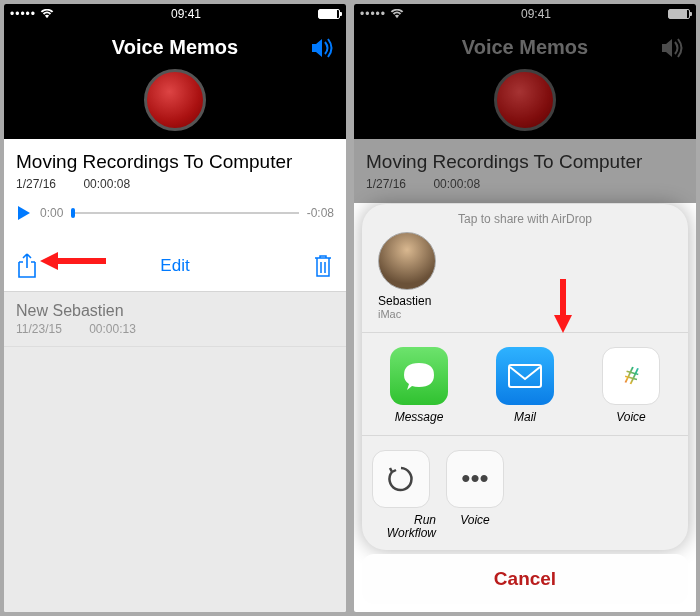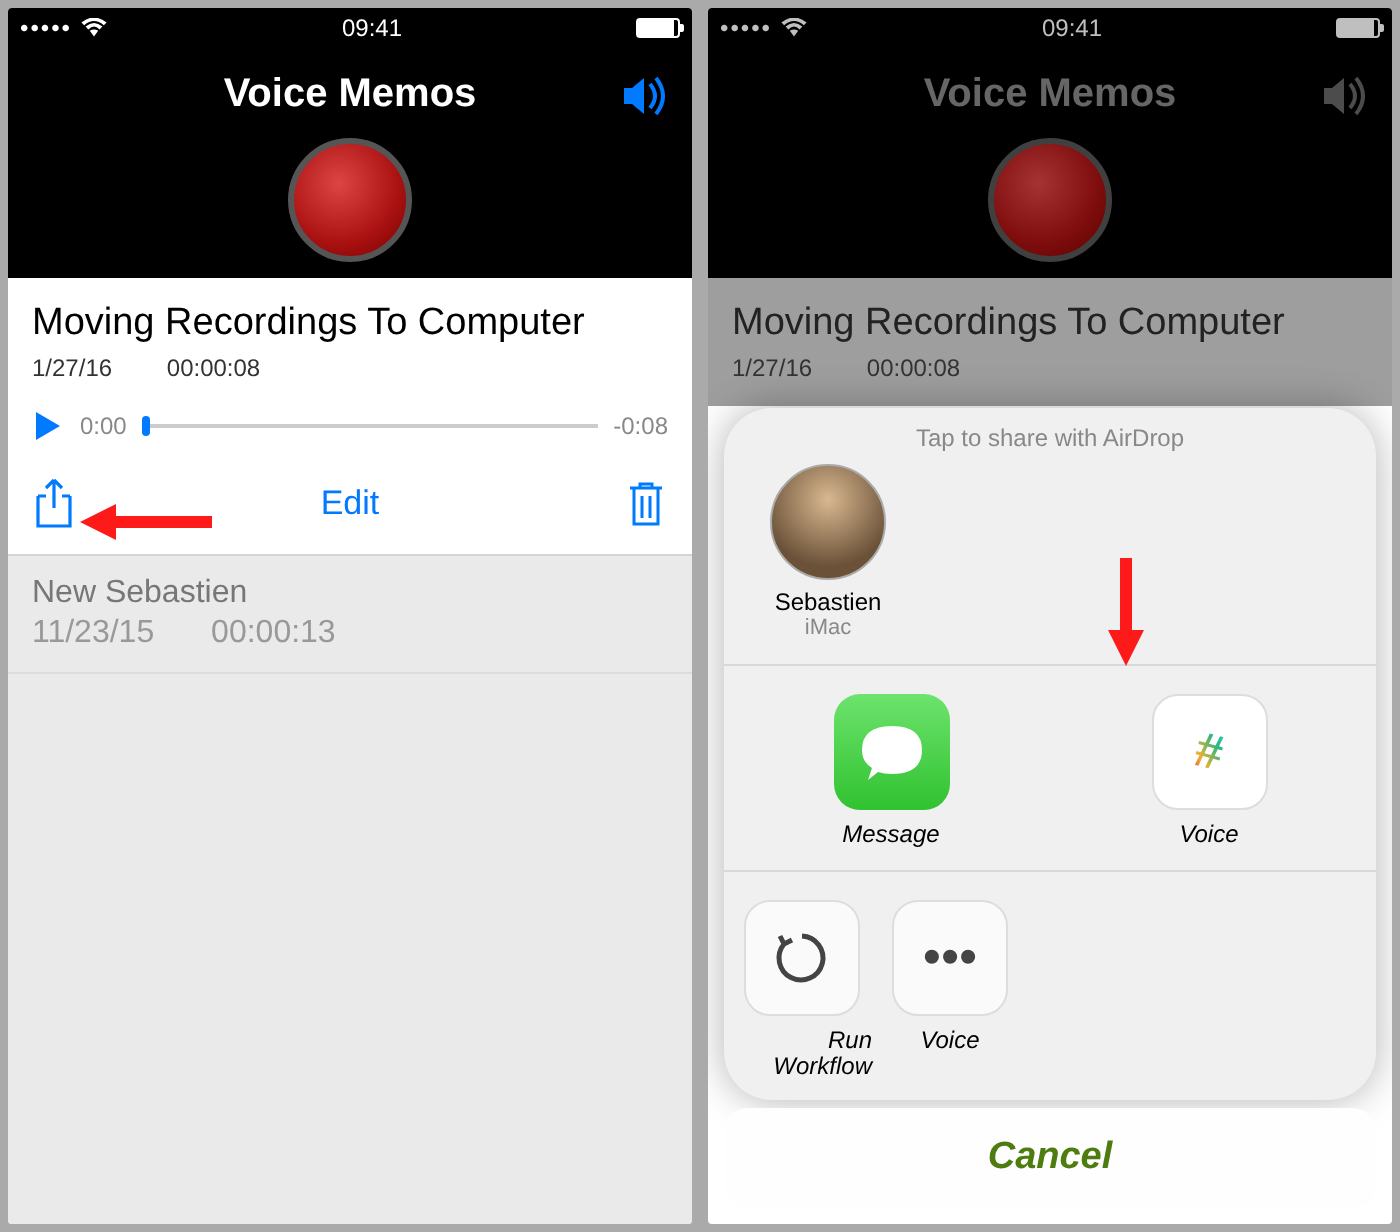--- a/index.html
+++ b/index.html
@@ -17,54 +17,54 @@
 .speaker { position: absolute; right: 12px; top: 14px; color: #007aff; }
 .record-btn { width: 62px; height: 62px; border-radius: 50%; border: 3px solid #555; margin-top: 10px; background: radial-gradient(circle at 40% 35%, #d44, #a11 60%, #700); }
 .selected-memo { background: #fff; padding: 12px; border-bottom: 1px solid #d5d5d5; }
 .memo-title { font-size: 19px; font-weight: 400; color: #000; }
 .memo-meta { font-size: 12px; color: #333; margin-top: 4px; }
 .memo-meta .dur { margin-left: 24px; }
 .playbar { display: flex; align-items: center; gap: 8px; margin-top: 14px; font-size: 12px; color: #888; }
 .play-icon { color: #007aff; }
 .track { flex: 1; height: 2px; background: #ccc; position: relative; }
 .track::before { content: ""; position: absolute; left: 0; width: 4px; top: -4px; height: 10px; background: #007aff; border-radius: 2px; }
-.actions { display: flex; align-items: center; justify-content: space-between; margin-top: 18px; color: #007aff; font-size: 17px; }
+.actions { display: flex; align-items: center; justify-content: space-between; margin-top: 32px; color: #007aff; font-size: 17px; }
 .share-icon, .trash-icon { width: 22px; height: 26px; }
 .edit { flex: 1; text-align: center; }
 .list-item { padding: 10px 12px; border-bottom: 1px solid #ddd; background: #eaeaea; }
 .li-title { font-size: 16px; color: #777; }
-.li-meta { font-size: 16px; color: #999; margin-top: 2px; }
+.li-meta { font-size: 12px; color: #999; margin-top: 2px; }
 .li-meta .dur { margin-left: 24px; }
 .empty { flex: 1; background: #eaeaea; }
 .arrow { position: absolute; color: #ff1a1a; display: flex; align-items: center; }
 .arrow-head { width: 0; height: 0; border-top: 9px solid transparent; border-bottom: 9px solid transparent; border-right: 18px solid #ff1a1a; }
 .arrow-shaft { width: 48px; height: 6px; background: #ff1a1a; }
 
 .dimmed { filter: brightness(0.75); }
 .selected-memo.gray { background: #9e9e9e; border-bottom: none; }
 .selected-memo.gray .memo-title { color: #222; }
 .selected-memo.gray .memo-meta { color: #333; }
 .sheet { position: absolute; bottom: 8px; left: 8px; right: 8px; background: #f0f0f0; border-radius: 24px; overflow: hidden; box-shadow: 0 0 20px rgba(0,0,0,0.3); }
 .airdrop-label { text-align: center; font-size: 12px; color: #888; padding: 8px 0 6px; }
 .airdrop-row { display: flex; gap: 12px; padding: 0 16px 12px; border-bottom: 1px solid #d8d8d8; }
-.contact { display: flex; flex-direction: column; align-items: center; width: 72px; }
+.contact { display: flex; flex-direction: column; align-items: flex-start; width: 72px; }
 .avatar { width: 58px; height: 58px; border-radius: 50%; background: radial-gradient(circle at 50% 30%, #d9b890, #6a5138 70%); border: 1px solid #aaa; }
 .contact-name { font-size: 12px; margin-top: 4px; }
 .contact-sub { font-size: 11px; color: #888; }
 .app-row { display: flex; justify-content: space-around; padding: 14px 4px 10px; border-bottom: 1px solid #d8d8d8; }
 .app { display: flex; flex-direction: column; align-items: center; width: 70px; }
 .app-icon { width: 58px; height: 58px; border-radius: 13px; display: flex; align-items: center; justify-content: center; color: #fff; }
 .msg { background: linear-gradient(#6de36d, #30c230); }
 .spark { background: linear-gradient(#1a7bdc, #0b5bbd); }
 .mail { background: linear-gradient(#2eb2ff, #0a7de6); }
 .slack { background: #fff; border: 1px solid #ddd; font-family: serif; font-weight: bold; color: #333; font-size: 26px; }
 .app-label { font-size: 12px; margin-top: 6px; text-align: right; line-height: 1.1; font-style: italic; }
 .action-row { display: flex; padding: 14px 4px 10px; gap: 4px; }
 .act-icon { width: 58px; height: 58px; border-radius: 13px; background: #fafafa; border: 1px solid #ddd; display: flex; align-items: center; justify-content: center; color: #444; font-size: 26px; }
-.cancel-btn { margin: 8px; background: #fefefe; border-radius: 12px; text-align: center; padding: 14px; color: #4d7c0f; font-size: 19px; font-weight: 600; font-style: italic; }
+.cancel-btn { margin: 8px; background: #fefefe; border-radius: 12px; text-align: center; padding: 14px; color: #b91c1c; font-size: 19px; font-weight: 600; }
 .arrow-down { position: absolute; display: flex; flex-direction: column; align-items: center; }
 .arrow-down-shaft { width: 6px; height: 36px; background: #ff1a1a; }
 .arrow-down-head { width: 0; height: 0; border-left: 9px solid transparent; border-right: 9px solid transparent; border-top: 18px solid #ff1a1a; }
 </style>
 </head>
 <body>
 
 <div class="phone">
   <div class="status-bar">
     <div class="sb-left">
@@ -169,20 +169,29 @@
     <div class="app-row">
       <div class="app">
         <div class="app-icon msg">
             <svg width="34" height="30" viewBox="0 0 34 30">
               <path d="M17 2 Q32 2 32 14 Q32 26 17 26 Q13 26 10 25 L5 29 L7 23 Q2 20 2 14 Q2 2 17 2 Z" fill="#fff"></path>
             </svg>
           </div>
         <div class="app-label">Message</div>
       </div>
       <div class="app">
+        <div class="app-icon mail">
+            <svg width="36" height="26" viewBox="0 0 36 26">
+              <rect x="2" y="2" width="32" height="22" rx="2" fill="none" stroke="#fff" stroke-width="2"></rect>
+              <path d="M3 4 L18 16 L33 4" stroke="#fff" stroke-width="2" fill="none"></path>
+            </svg>
+          </div>
+        <div class="app-label">Mail</div>
+      </div>
+      <div class="app">
         <div class="app-icon slack">
             <span style="background:linear-gradient(45deg,#e01e5a,#ecb22e,#2eb67d,#36c5f0);-webkit-background-clip:text;color:transparent;transform:rotate(15deg);display:inline-block;">#</span>
           </div>
         <div class="app-label">Voice</div>
       </div>
     </div>
     <div class="action-row">
       <div class="app">
         <div class="act-icon">
             <svg width="30" height="30" viewBox="0 0 30 30">

